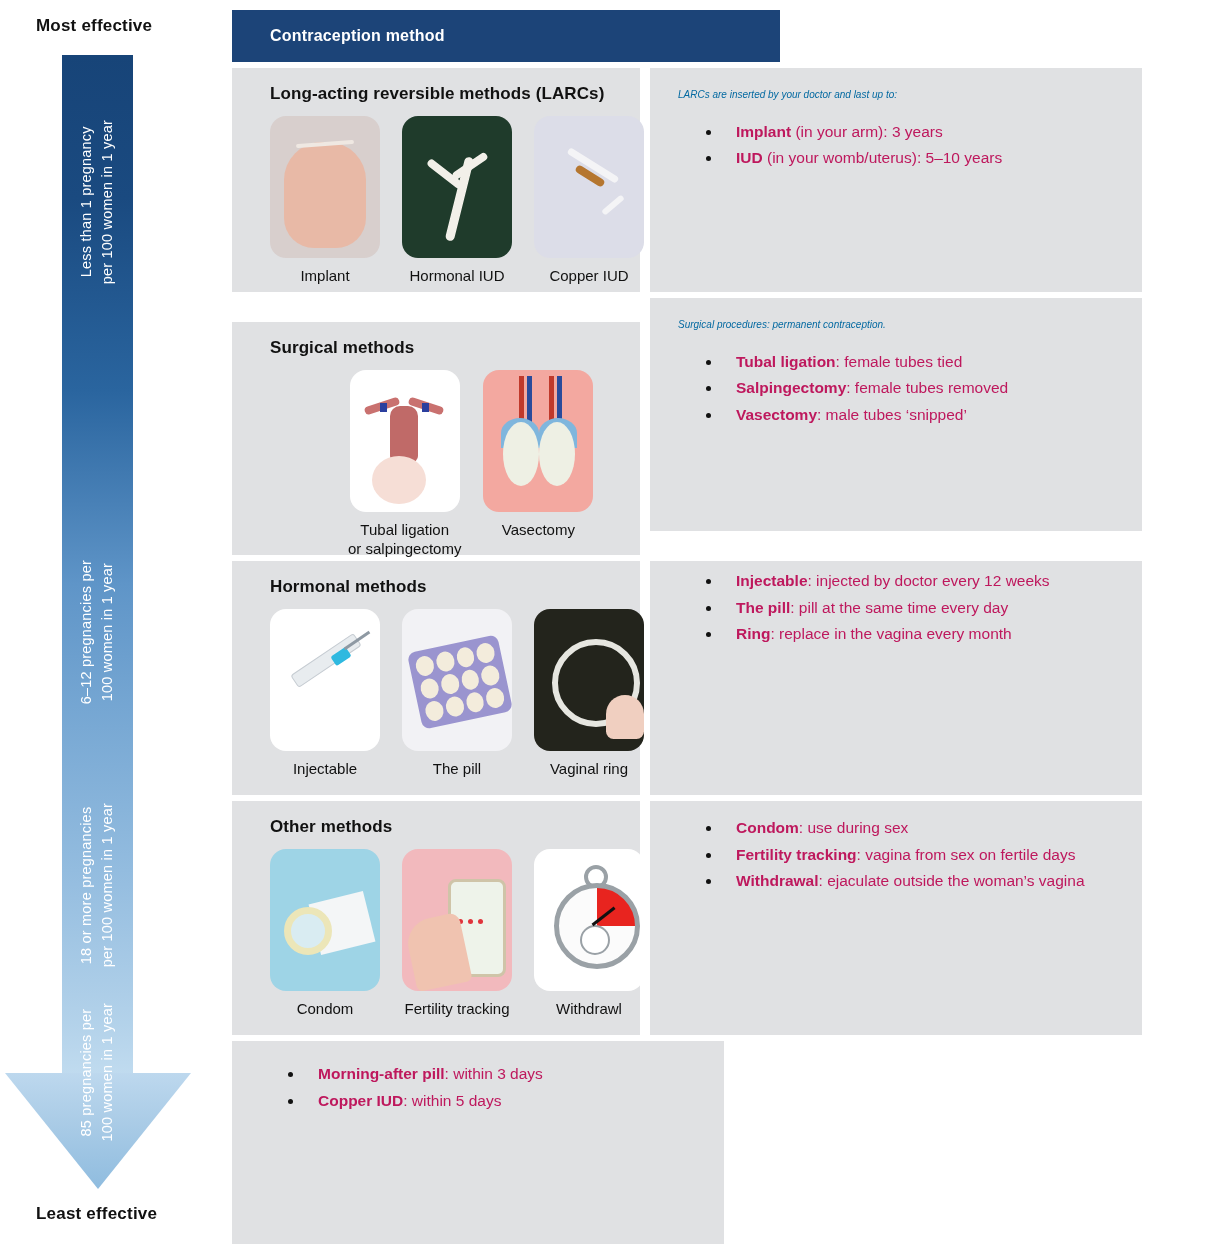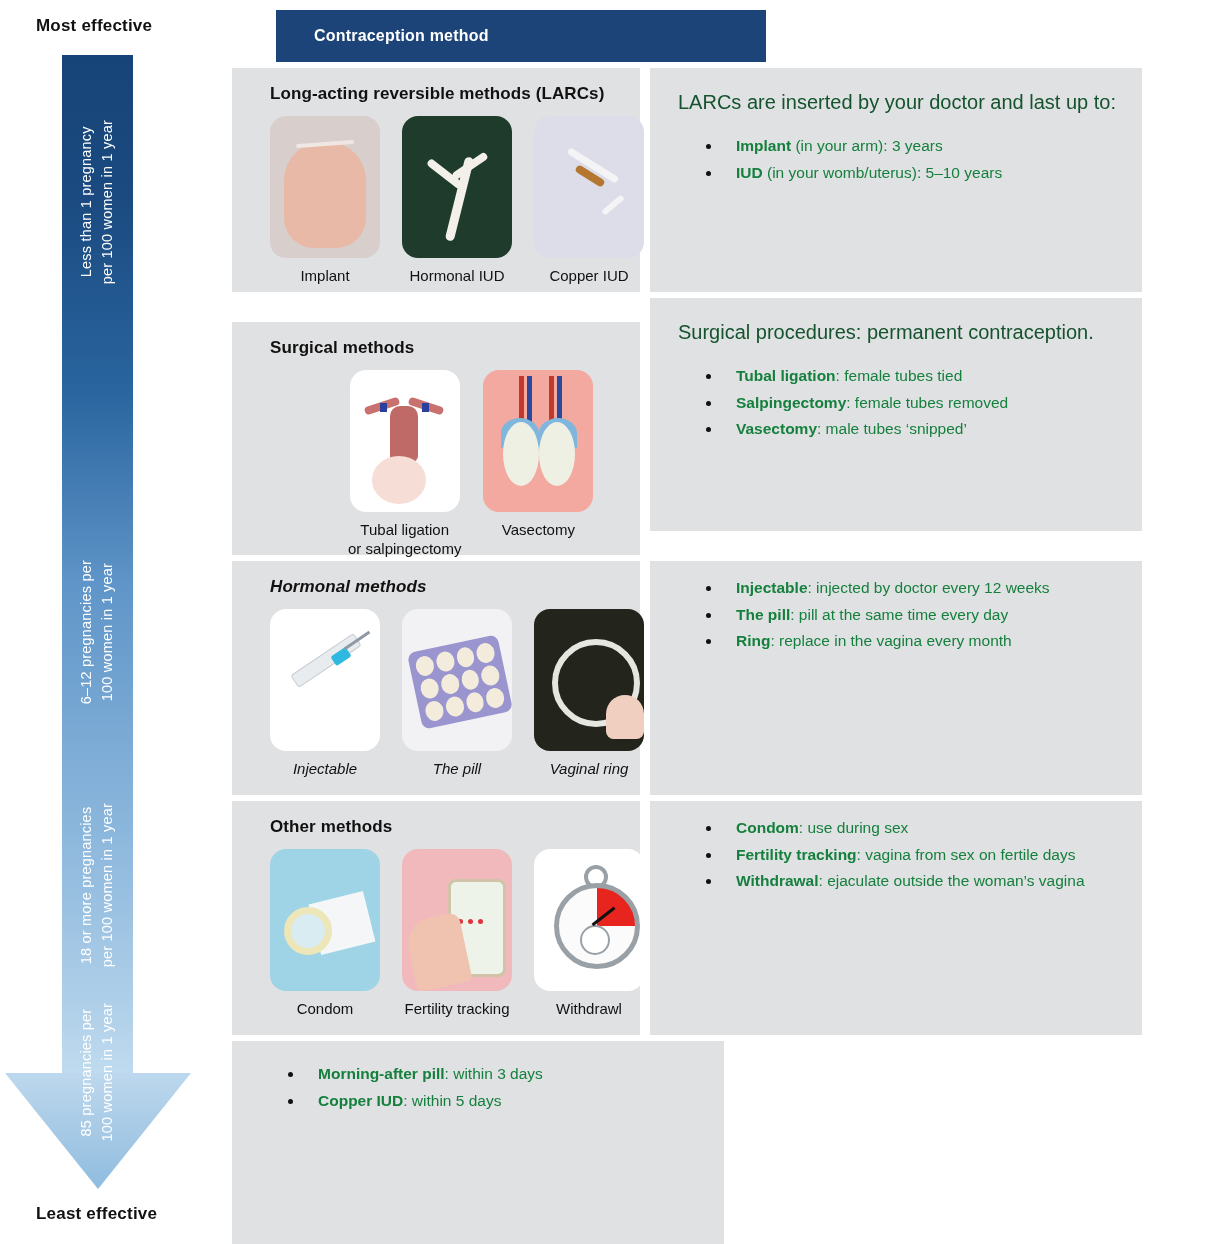--- a/index.html
+++ b/index.html
@@ -53,21 +53,21 @@
   #table{
     position:absolute;left:232px;top:10px;width:992px;
   }
   .thead{display:flex;gap:10px;height:52px;}
   .th{
     background:#1c4478;color:#fff;
     font-size:16px;font-weight:bold;letter-spacing:.2px;
     display:flex;align-items:center;
     padding-left:38px;box-sizing:border-box;
   }
-  .th.col-left{width:490px;margin-left:44px;}
+  .th.col-left{width:548px;}
   .th.col-right{width:492px;}
 
   .trow{display:flex;gap:10px;margin-top:6px;}
   .cell{background:#e0e1e3;box-sizing:border-box;}
   .cell.col-left{width:408px;padding:16px 18px 10px 38px;}
   .cell.col-right{width:492px;padding:20px 20px 10px 28px;}
 
   .row-title{
     font-size:17px;font-weight:bold;color:#111;letter-spacing:.1px;
     margin:0 0 12px 0;
@@ -241,26 +241,26 @@
     position:absolute;left:42px;top:22px;width:15px;height:58px;
     background:#f3cab8;border-radius:9px;transform:rotate(8deg);
   }
   .t-unprot .fB{
     position:absolute;left:54px;top:22px;width:15px;height:58px;
     background:#e9b7a3;border-radius:9px;transform:rotate(-12deg);
   }
 
   
   .intro{
-    font-size:20px;line-height:1.45;color:#14532d;margin:0 0 16px 0;
+    font-size:10px;line-height:1.45;color:#0369a1;margin:0 0 16px 0;font-style:italic;
   }
   ul.bullets{margin:0;padding:0;list-style:none;}
   ul.bullets li{
     position:relative;padding-left:58px;
-    font-size:15.5px;line-height:1.72;color:#15803d;
+    font-size:15.5px;line-height:1.72;color:#be185d;
   }
   ul.bullets li::before{
     content:"";position:absolute;left:28px;top:11px;
     width:5px;height:5px;border-radius:50%;background:#111;
   }
   ul.bullets li b{font-weight:bold;}
 </style>
 </head>
 <body>
 
@@ -380,21 +380,21 @@
       <p class="intro">Surgical procedures: permanent contraception.</p>
       <ul class="bullets">
         <li><b>Tubal ligation</b><span>: female tubes tied</span></li>
         <li><b>Salpingectomy</b><span>: female tubes removed</span></li>
         <li><b>Vasectomy</b><span>: male tubes ‘snipped’</span></li>
       </ul>
     </div>
   </div>
 
   <div class="trow">
-    <div class="cell col-left" style="height:234px;font-style:italic;">
+    <div class="cell col-left" style="height:234px;">
       <div class="row-title">Hormonal methods</div>
       <div class="thumbs" style="gap:22px;">
         <div class="thumb">
           <div class="thumb-img t-inj">
             <div class="art">
                 <div class="bar"></div>
                 <div class="hub"></div>
                 <div class="needle"></div>
               </div>
           </div>
@@ -425,21 +425,21 @@
           <div class="thumb-img t-ring">
             <div class="art">
                 <div class="ringo"></div>
                 <div class="finger"></div>
               </div>
           </div>
           <div class="thumb-cap">Vaginal ring</div>
         </div>
       </div>
     </div>
-    <div class="cell col-right" style="height:234px;padding-top:14px;">
+    <div class="cell col-right" style="height:234px;padding-top:7px;">
       <ul class="bullets">
         <li><b>Injectable</b><span>: injected by doctor every 12 weeks</span></li>
         <li><b>The pill</b><span>: pill at the same time every day</span></li>
         <li><b>Ring</b><span>: replace in the vagina every month</span></li>
       </ul>
     </div>
   </div>
 
   <div class="trow">
     <div class="cell col-left" style="height:234px;">

